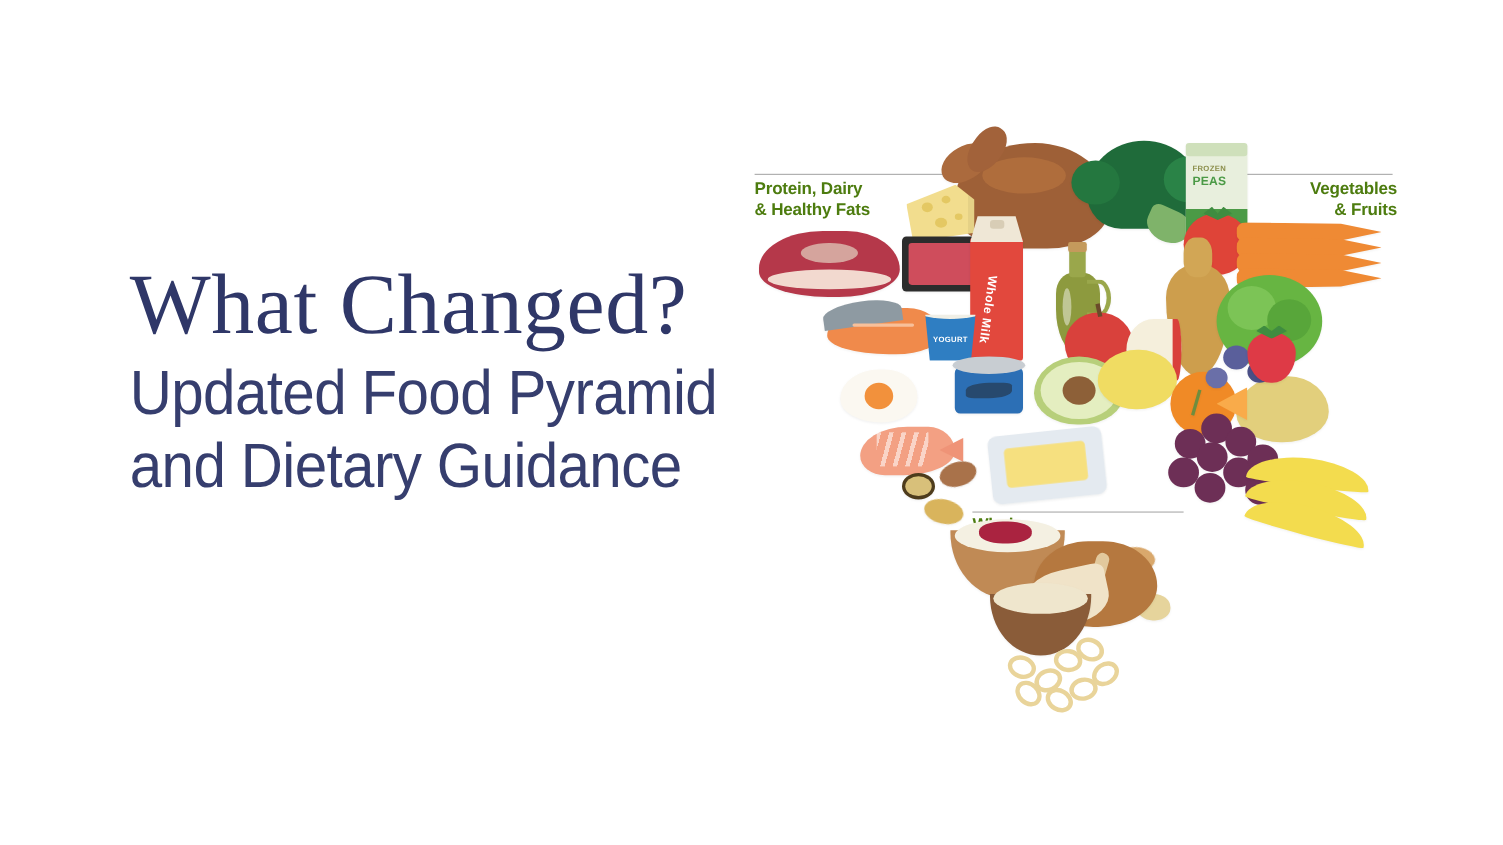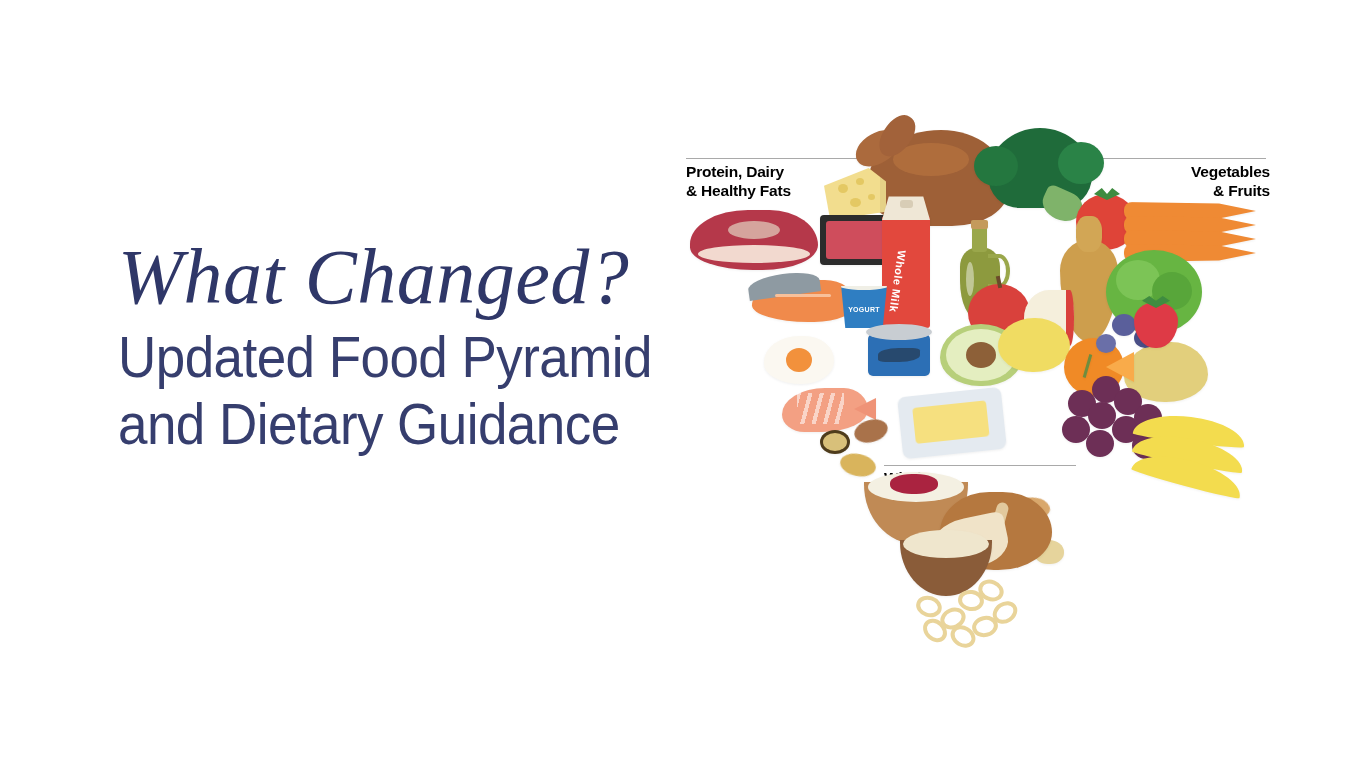--- a/index.html
+++ b/index.html
@@ -9,21 +9,20 @@
     font-family:"Liberation Sans",sans-serif;
     overflow:hidden;
     position:relative;
   }
   .slide{position:absolute;inset:0;background:#ffffff;}
 
   
   .text-block{position:absolute;left:118px;top:236px;width:660px;}
   .slide-title{
     font-family:"Liberation Serif",serif;
-    font-style:italic;
     font-weight:400;
     font-size:78px;
     line-height:1.05;
     letter-spacing:0.5px;
     color:#2f3768;
     margin:0 0 6px 0;
     white-space:nowrap;
   }
   .slide-subtitle{
     font-family:"Liberation Sans",sans-serif;
@@ -41,21 +40,21 @@
   
   .pyramid{position:absolute;left:672px;top:120px;width:610px;height:510px;}
 
   .label{
     position:absolute;
     font-family:"Liberation Sans",sans-serif;
     font-weight:700;
     font-size:15.5px;
     line-height:1.22;
     letter-spacing:-0.2px;
-    color:#000000;
+    color:#4d7c0f;
     white-space:pre-line;
   }
   .label-left{left:14px;top:43px;text-align:left;}
   .label-right{right:12px;top:43px;text-align:right;}
   .label-bottom{left:212px;top:349px;text-align:left;}
 
   .rule{position:absolute;height:1px;background:#a9a9a9;}
   .rule-top{left:14px;top:38px;width:580px;}
   .rule-bottom{left:212px;top:345px;width:192px;}
 
@@ -268,20 +267,26 @@
 
     <div class="f sh" id="turkey">
       <div class="hl"></div>
         <div class="leg1"></div>
         <div class="leg2"></div>
     </div>
     <div class="f sh" id="broc">
       <div class="b2"></div>
         <div class="b3"></div>
         <div class="stem"></div>
+    </div>
+    <div class="f sh" id="peas">
+      <div class="top"></div>
+        <div class="band"></div>
+      <div class="t1">FROZEN</div>
+      <div class="t2">PEAS</div>
     </div>
 
     <div class="f sh" id="cheese">
       <div class="hole" style="left:14px;top:16px;width:10px;height:9px;"></div>
       <div class="hole" style="left:32px;top:10px;width:8px;height:7px;"></div>
       <div class="hole" style="left:26px;top:30px;width:11px;height:9px;"></div>
       <div class="hole" style="left:44px;top:26px;width:7px;height:6px;"></div>
     </div>
     <div class="f sh" id="steak">
       <div class="marb"></div>

